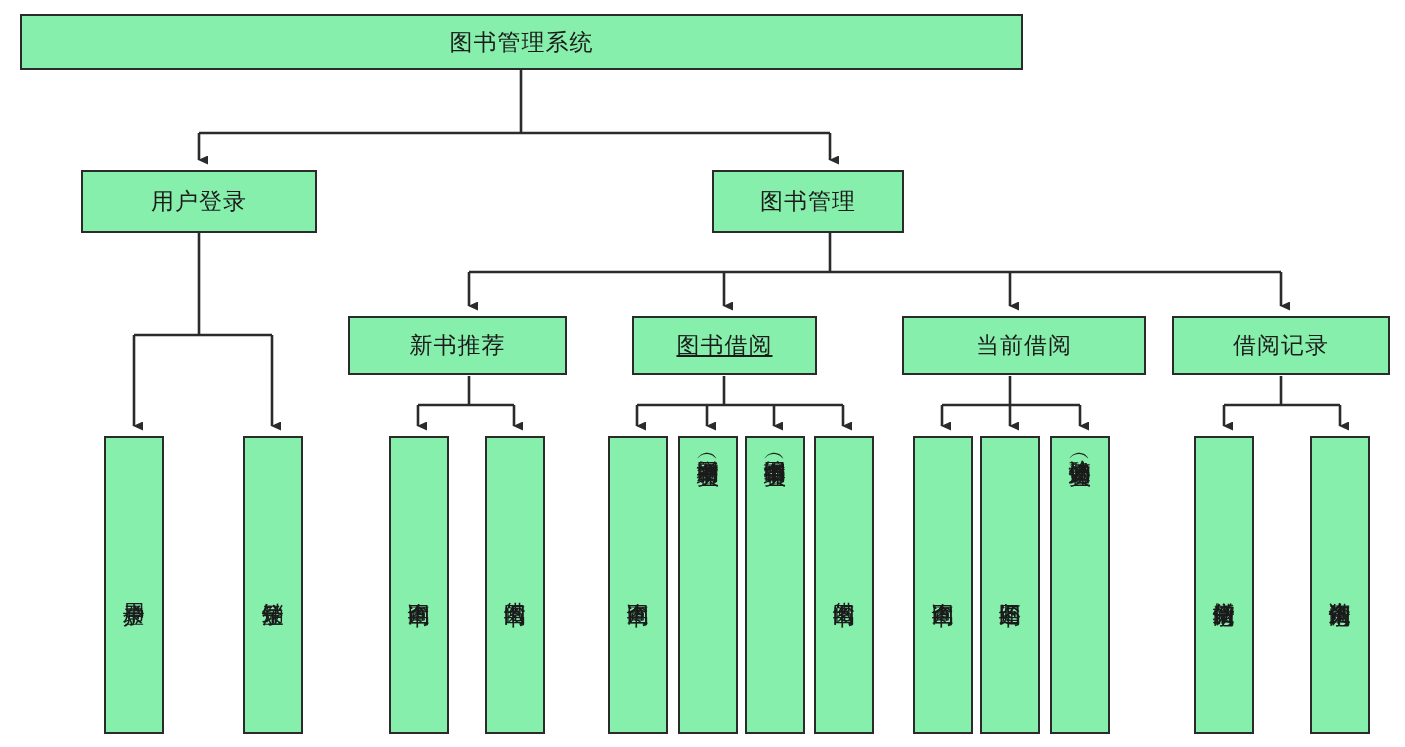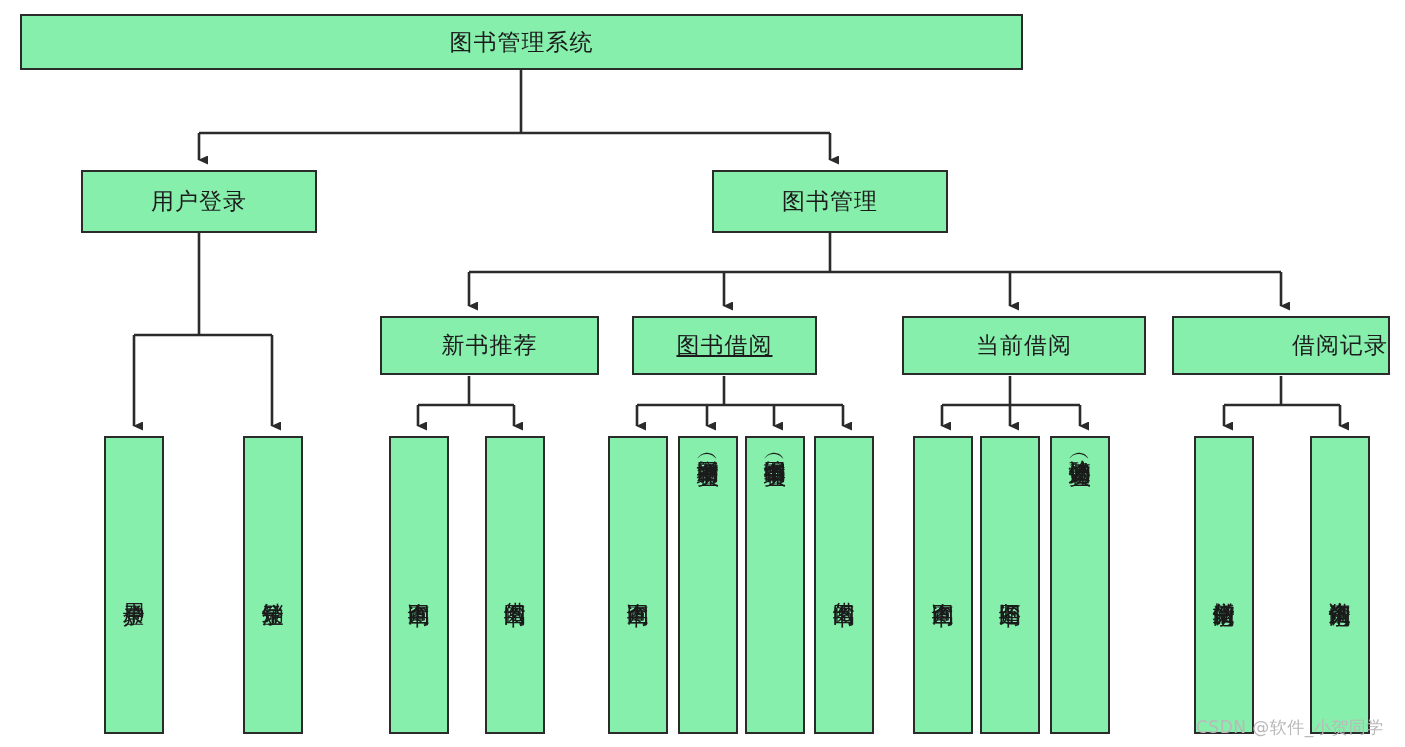--- a/index.html
+++ b/index.html
@@ -118,34 +118,34 @@
     </g>
   </svg>
 
   <div class="node horiz" style="left:20px; top:14px; width:1003px; height:56px;">
     <span>图书管理系统</span>
   </div>
 
   <div class="node horiz" style="left:81px; top:170px; width:236px; height:63px;">
     <span>用户登录</span>
   </div>
-  <div class="node horiz" style="left:712px; top:170px; width:236px; height:63px;">
+  <div class="node horiz" style="left:712px; top:170px; width:192px; height:63px;">
     <span>图书管理</span>
   </div>
 
-  <div class="node horiz" style="left:380px; top:316px; width:219px; height:59px;">
+  <div class="node horiz" style="left:348px; top:316px; width:219px; height:59px;">
     <span>新书推荐</span>
   </div>
   <div class="node horiz" style="left:632px; top:316px; width:185px; height:59px;text-decoration:underline;">
     <span>图书借阅</span>
   </div>
   <div class="node horiz" style="left:902px; top:316px; width:244px; height:59px;">
     <span>当前借阅</span>
   </div>
-  <div class="node horiz" style="left:1172px; top:316px; width:218px; height:59px;justify-content:flex-end;">
+  <div class="node horiz" style="left:1172px; top:316px; width:218px; height:59px;">
     <span>借阅记录</span>
   </div>
 
   <div class="node leaf centered" style="left:104px; top:436px; width:60px; height:298px;">
     <span class="vtext">用户登录</span>
   </div>
   <div class="node leaf centered" style="left:243px; top:436px; width:60px; height:298px;">
     <span class="vtext">注销登录</span>
   </div>
 
@@ -179,15 +179,14 @@
     <span class="vtext">确认归还（管理员）</span>
   </div>
 
   <div class="node leaf centered" style="left:1194px; top:436px; width:60px; height:298px;">
     <span class="vtext">新增借阅记录</span>
   </div>
   <div class="node leaf centered" style="left:1310px; top:436px; width:60px; height:298px;">
     <span class="vtext">查询借阅记录</span>
   </div>
 
-  <div class="watermark" style="left:1196px; top:716px;">CSDN @软件_小贺同学</div>
 
 </div>
 
 </body></html>

